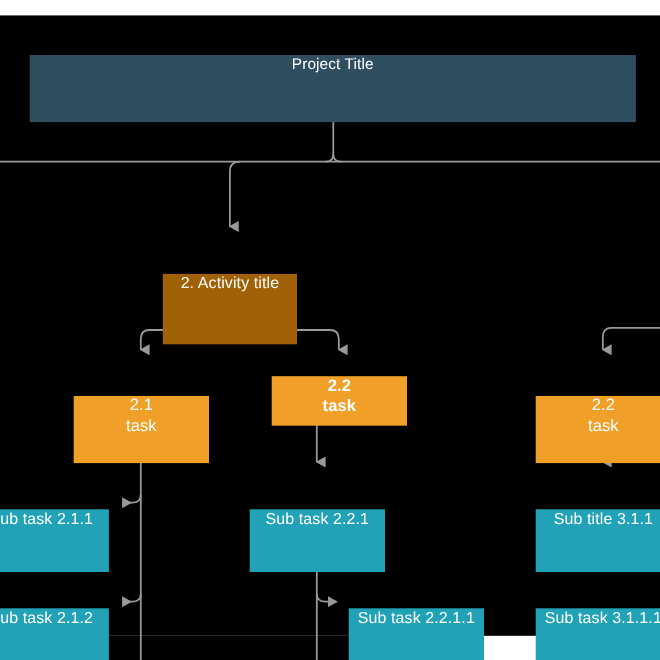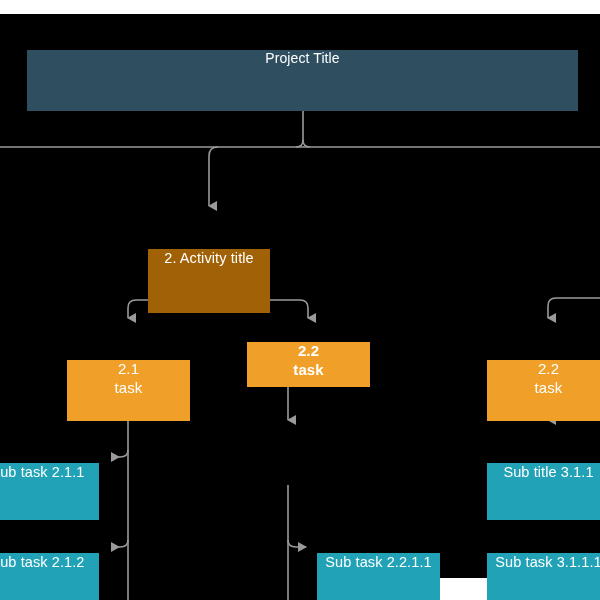--- a/index.html
+++ b/index.html
@@ -148,20 +148,23 @@
   </div>
 
   <div class="node node-subtask" style="left:-24px; top:428px; width:123px; height:57px;">
     <span class="l1">Sub task 2.1.1</span>
   </div>
 
   <div class="node node-subtask" style="left:-24px; top:518px; width:123px; height:60px;">
     <span class="l1">Sub task 2.1.2</span>
   </div>
 
+  <div class="node node-subtask" style="left:227px; top:428px; width:123px; height:57px;">
+    <span class="l1">Sub task 2.2.1</span>
+  </div>
 
   <div class="node node-subtask" style="left:317px; top:518px; width:123px; height:60px;">
     <span class="l1">Sub task 2.2.1.1</span>
   </div>
 
   <div class="node node-subtask" style="left:487px; top:428px; width:123px; height:57px;">
     <span class="l1">Sub title 3.1.1</span>
   </div>
 
   <div class="node node-subtask" style="left:487px; top:518px; width:123px; height:60px;">

